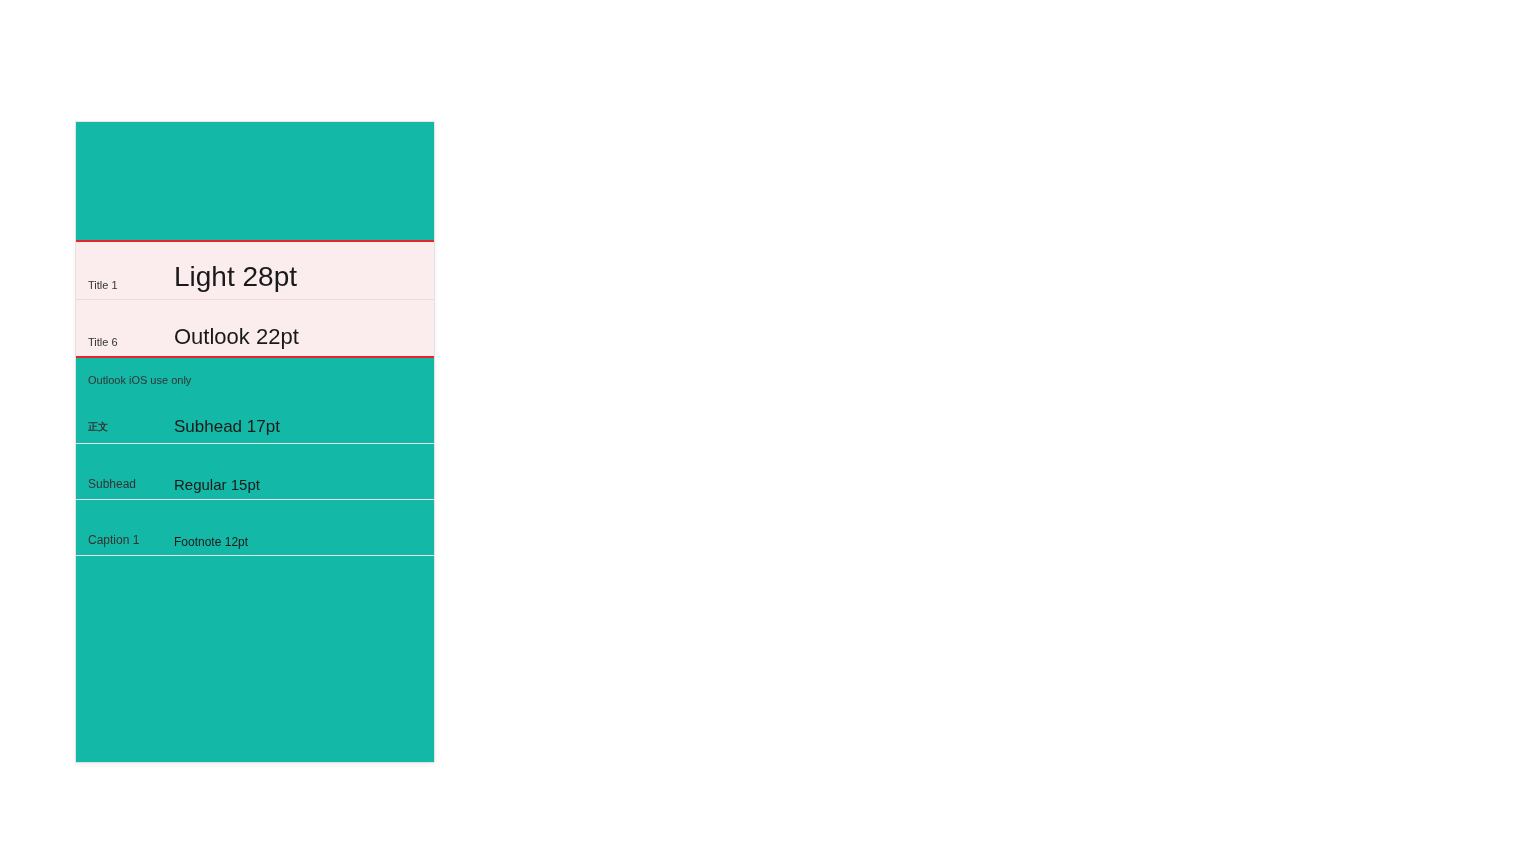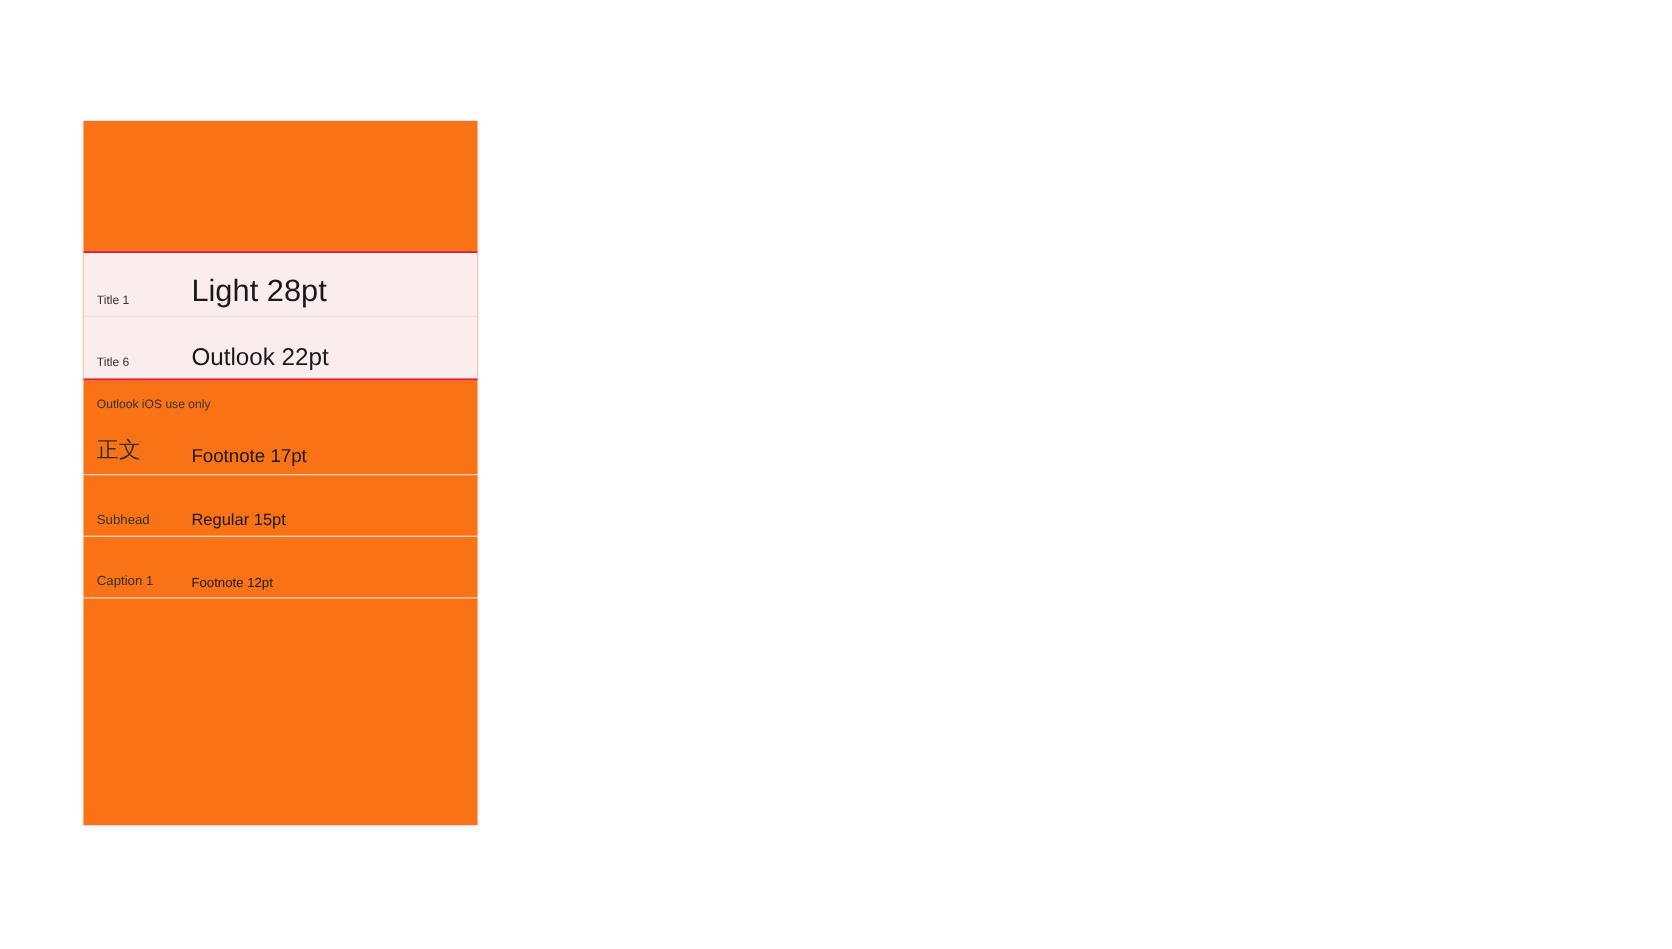--- a/index.html
+++ b/index.html
@@ -1,23 +1,23 @@
 <!DOCTYPE html>
 <html><head>
 <meta charset="utf-8">
 <style>
   * { box-sizing: border-box; margin: 0; padding: 0; }
   html, body { width: 1520px; height: 863px; background: #ffffff; font-family: "Segoe UI", -apple-system, "Helvetica Neue", Arial, sans-serif; color: #1a1a1a; }
   .card {
     position: absolute;
     left: 76px;
-    top: 110px;
+    top: 122px;
     width: 358px;
     height: 640px;
-    background: #f97316;
+    background: #14b8a6;
     box-shadow: 0 0 0 1px rgba(0,0,0,0.08), 0 2px 6px rgba(0,0,0,0.08);
   }
   .highlight-block {
     border-top: 2px solid #e6242c;
     border-bottom: 2px solid #e6242c;
     background: #fbedee;
     margin-top: 118px;
   }
   .row {
     display: flex;
@@ -44,21 +44,21 @@
     color: #333;
     padding: 16px 12px 0 12px;
   }
   
   .r-title1 { height: 58px; }
   .r-title1 .row-sample { font-size: 28px; font-weight: 300; margin-top: 15px; }
   .r-title2 { height: 56px; }
   .r-title2 .row-sample { font-size: 22px; font-weight: 400; }
   .r-body { height: 58px; }
   .r-body .row-sample { font-size: 17px; font-weight: 400; }
-  .r-body .row-label { font-size: 20px; padding-bottom: 9px; font-weight: 400; }
+  .r-body .row-label { font-size: 10px; padding-bottom: 9px; font-weight: 700; }
   .r-subhead { height: 56px; }
   .r-subhead .row-sample { font-size: 15px; font-weight: 400; }
   .r-footnote { height: 56px; }
   .r-footnote .row-sample { font-size: 13px; font-weight: 400; }
   .r-caption1 { height: 56px; }
   .r-caption1 .row-sample { font-size: 12px; font-weight: 400; }
   .r-subhead .row-label,
   .r-footnote .row-label,
   .r-caption1 .row-label { font-size: 12px; }
 </style>
@@ -75,21 +75,21 @@
     <div class="row r-title2">
       <div class="row-label">Title 6</div>
       <div class="row-sample">Outlook 22pt</div>
     </div>
   </div>
 
   <div class="note">Outlook iOS use only</div>
 
   <div class="row r-body">
     <div class="row-label">正文</div>
-    <div class="row-sample">Footnote 17pt</div>
+    <div class="row-sample">Subhead 17pt</div>
   </div>
 
   <div class="row r-subhead">
     <div class="row-label">Subhead</div>
     <div class="row-sample">Regular 15pt</div>
   </div>
 
 
   <div class="row r-caption1">
     <div class="row-label">Caption 1</div>

